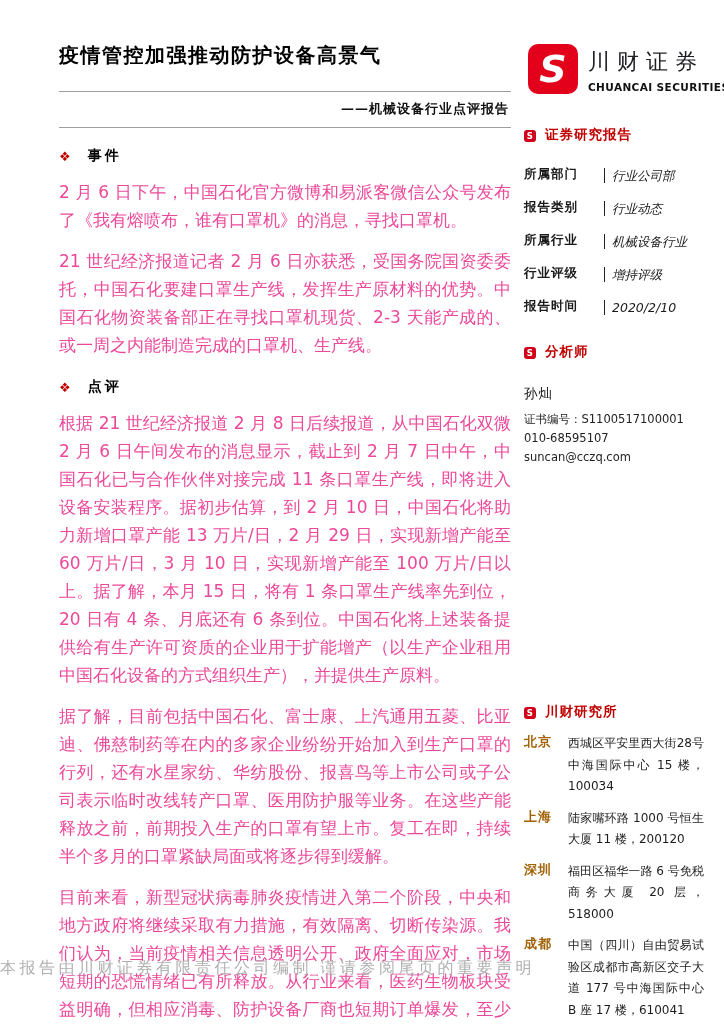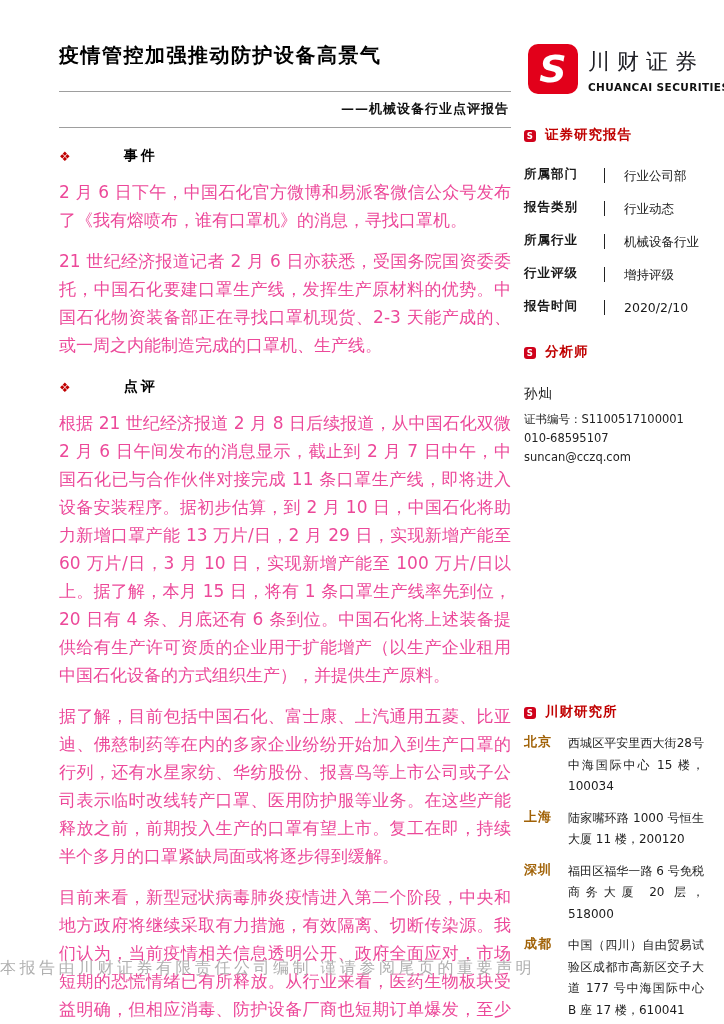--- a/index.html
+++ b/index.html
@@ -84,21 +84,20 @@
   .bullet {
     color: #c00000;
     font-size: 13px;
     line-height: 1;
   }
   .section-heading-label {
     font-weight: bold;
     font-size: 14px;
     letter-spacing: 3px;
     color: #000;
-    margin-left: 36px;
   }
   .para {
     font-size: 17px;
     line-height: 28px;
     text-align: justify;
     color: #ec4899;
     margin-bottom: 13px;
   }
   .risk-line {
     display: flex;
@@ -138,24 +137,25 @@
   .info-label {
     width: 80px;
     flex: 0 0 auto;
     font-weight: bold;
     font-size: 12.5px;
     letter-spacing: 1px;
     color: #1a1a1a;
   }
   .info-value {
     border-left: 1.5px solid #222;
-    padding-left: 19px;
+    padding-left: 7px;
     font-size: 12.5px;
     color: #1a1a1a;
     line-height: 15px;
+    font-style: italic;
   }
   .analyst-section { margin-top: 28px; }
   .analyst-name {
     font-weight: normal;
     font-size: 13.5px;
     margin-top: 24px;
     margin-bottom: 7px;
     letter-spacing: 1px;
   }
   .analyst-detail {

